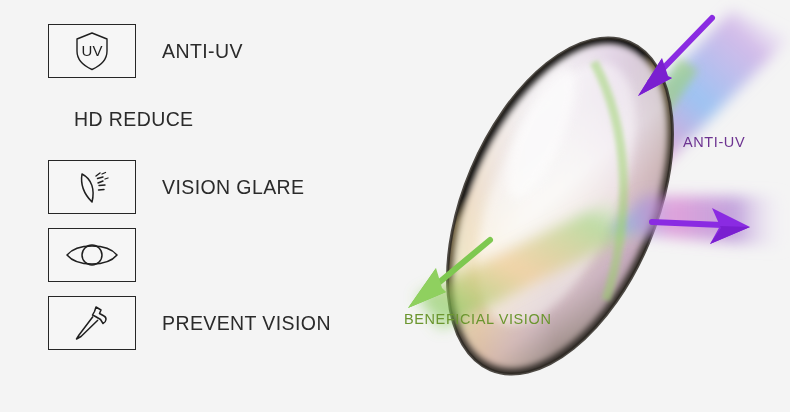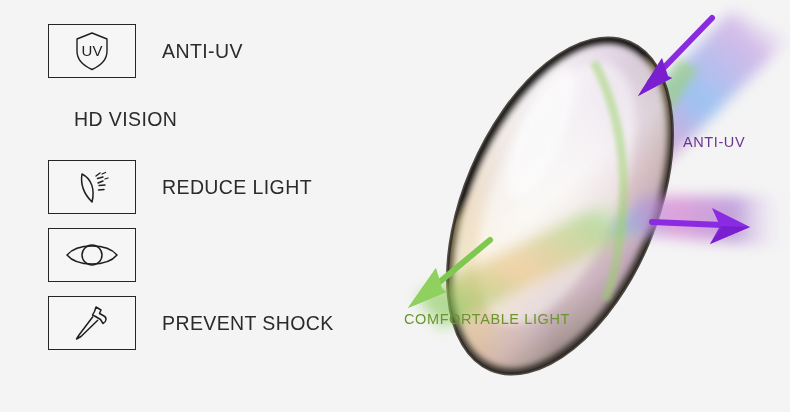--- a/index.html
+++ b/index.html
@@ -78,36 +78,36 @@
         <svg width="40" height="42" viewBox="0 0 40 42">
           <path d="M20 3 L35 9 V21 C35 30 28 36 20 39.5 C12 36 5 30 5 21 V9 Z" fill="none" stroke="#1f1f1f" stroke-width="1.4" stroke-linejoin="round"></path>
           <text x="20" y="26" text-anchor="middle" font-family="Liberation Sans, sans-serif" font-size="15" fill="#1f1f1f">UV</text>
         </svg>
       </span>
     </div>
     <div class="feature-label">ANTI-UV</div>
   </div>
 
   <div class="feature-row">
-    <div class="feature-label">HD VISION</div>
+    <div class="feature-label">HD REDUCE</div>
   </div>
 
   <div class="feature-row">
     <div class="icon-box">
       <span>
         <svg width="44" height="42" viewBox="0 0 44 42">
           <path d="M12 8 C22 13 25 24 22 36 C16 30 10 20 12 8 Z" fill="none" stroke="#1f1f1f" stroke-width="1.5" stroke-linejoin="round"></path>
           <path d="M26 10 L30 7 M27.5 12.5 L33 11" fill="none" stroke="#1f1f1f" stroke-width="1.4" stroke-linecap="round"></path>
           <path d="M28 17 L33 15 M29 19.5 L35 19" fill="none" stroke="#1f1f1f" stroke-width="1.4" stroke-linecap="round"></path>
           <path d="M28.5 24 L34 23.5" fill="none" stroke="#1f1f1f" stroke-width="1.4" stroke-linecap="round"></path>
           <path d="M32 8 L35.5 6.5 M35 13 L38 12" fill="none" stroke="#1f1f1f" stroke-width="1.3" stroke-linecap="round"></path>
         </svg>
       </span>
     </div>
-    <div class="feature-label">REDUCE LIGHT</div>
+    <div class="feature-label">VISION GLARE</div>
   </div>
 
   <div class="feature-row">
     <div class="icon-box">
       <span>
         <svg width="58" height="34" viewBox="0 0 58 34">
           <path d="M4 17 C14 5 44 5 54 17 C44 29 14 29 4 17 Z" fill="none" stroke="#1f1f1f" stroke-width="1.5" stroke-linejoin="round"></path>
           <circle cx="29" cy="17" r="10" fill="none" stroke="#1f1f1f" stroke-width="1.5"></circle>
         </svg>
       </span>
@@ -117,21 +117,21 @@
   <div class="feature-row">
     <div class="icon-box">
       <span>
         <svg width="44" height="42" viewBox="0 0 44 42">
           <path d="M26 5 L31 8 L29.5 11.5 L34 14 C37 15.5 36.5 20 33 21.5
                    L30.5 17.5 L25.5 14.5 L22.5 13 L24.5 9.5 Z" fill="none" stroke="#1f1f1f" stroke-width="1.5" stroke-linejoin="round"></path>
           <path d="M23 14.5 L9 33 L6.5 37 L11 34.5 L28 18" fill="none" stroke="#1f1f1f" stroke-width="1.5" stroke-linejoin="round"></path>
         </svg>
       </span>
     </div>
-    <div class="feature-label">PREVENT SHOCK</div>
+    <div class="feature-label">PREVENT VISION</div>
   </div>
 
 </div>
 
 <div class="illustration">
   <svg viewBox="0 0 410 412" xmlns="http://www.w3.org/2000/svg">
     <defs>
 
       <linearGradient id="gUvIn" x1="1" y1="0" x2="0" y2="1">
         <stop offset="0%" stop-color="#ffffff" stop-opacity="0"></stop>
@@ -237,13 +237,13 @@
 
     <g>
       <line x1="110" y1="240" x2="50" y2="290" stroke="#7ec850" stroke-width="6" stroke-linecap="round"></line>
       <polygon points="28,308 66,292 50,286 56,268" fill="#7ec850"></polygon>
       <polygon points="28,308 56,268 62,288 66,292" fill="#8fd05f"></polygon>
     </g>
   </svg>
 </div>
 
 <div class="label-antiuv">ANTI-UV</div>
-<div class="label-beneficial">COMFORTABLE LIGHT</div>
+<div class="label-beneficial">BENEFICIAL VISION</div>
 
 </body></html>

